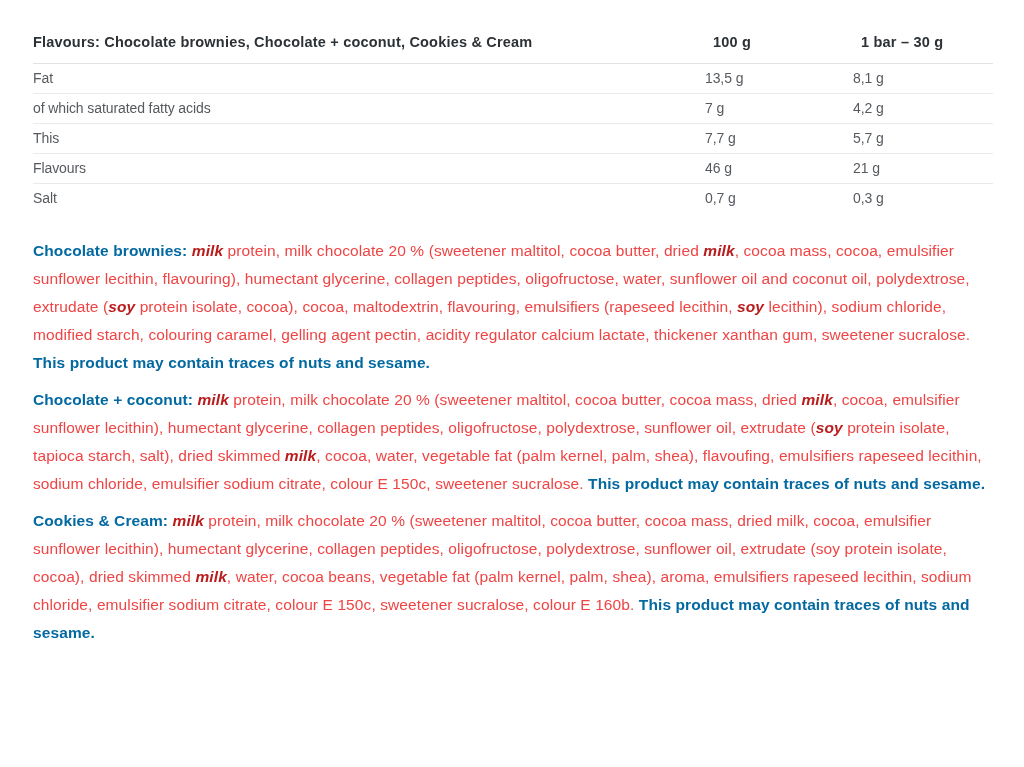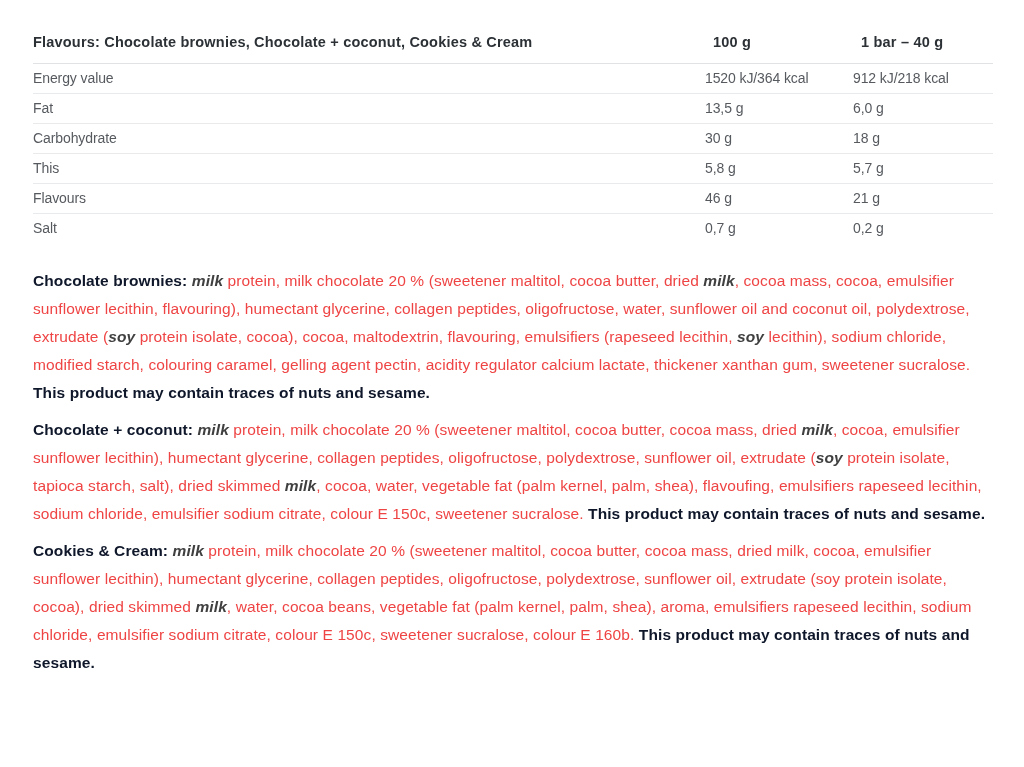--- a/index.html
+++ b/index.html
@@ -54,78 +54,73 @@
   }
   .ingredients p {
     margin: 0 0 9px 0;
     font-size: 15.5px;
     line-height: 28px;
     color: #565c63;
     letter-spacing: 0.1px;
   }
   .run-bold {
     font-weight: 700;
-    color: #0f172a;
+    color: #0369a1;
   }
   .run-bolditalic {
     font-weight: 700;
     font-style: italic;
-    color: #404040;
+    color: #b91c1c;
     text-align: center;
   }
   .run-regular { color: #ef4444; }
 </style>
 </head>
 <body>
 
 <div class="page">
 
   <table class="nutrition">
     <colgroup>
       <col class="c-label">
       <col class="c-100g">
       <col class="c-bar">
     </colgroup>
     <thead>
       <tr>
         <th>Flavours: Chocolate brownies, Chocolate + coconut, Cookies &amp; Cream</th>
         <th class="num">100 g</th>
-        <th class="num">1 bar – 40 g</th>
+        <th class="num">1 bar – 30 g</th>
       </tr>
     </thead>
     <tbody id="nutrition-rows">
         <tr>
-          <td>Energy value</td>
-          <td>1520 kJ/364 kcal</td>
-          <td>912 kJ/218 kcal</td>
+          <td>Fat</td>
+          <td>13,5 g</td>
+          <td>8,1 g</td>
         </tr>
         <tr>
-          <td>Fat</td>
-          <td>13,5 g</td>
-          <td>6,0 g</td>
-        </tr>
-        <tr>
-          <td>Carbohydrate</td>
-          <td>30 g</td>
-          <td>18 g</td>
+          <td>of which saturated fatty acids</td>
+          <td>7 g</td>
+          <td>4,2 g</td>
         </tr>
         <tr>
           <td>This</td>
-          <td>5,8 g</td>
+          <td>7,7 g</td>
           <td>5,7 g</td>
         </tr>
         <tr>
           <td>Flavours</td>
           <td>46 g</td>
           <td>21 g</td>
         </tr>
         <tr>
           <td>Salt</td>
           <td>0,7 g</td>
-          <td>0,2 g</td>
+          <td>0,3 g</td>
         </tr>
       </tbody>
   </table>
 
   <div class="ingredients" id="ingredients">
       <p><span class="run-bold">Chocolate brownies: </span><span class="run-bolditalic">milk</span><span class="run-regular"> protein, milk chocolate 20 % (sweetener maltitol, cocoa butter, dried </span><span class="run-bolditalic">milk</span><span class="run-regular">, cocoa mass, cocoa, emulsifier sunflower lecithin, flavouring), humectant glycerine, collagen peptides, oligofructose, water, sunflower oil and coconut oil, polydextrose, extrudate (</span><span class="run-bolditalic">soy</span><span class="run-regular"> protein isolate, cocoa), cocoa, maltodextrin, flavouring, emulsifiers (rapeseed lecithin, </span><span class="run-bolditalic">soy</span><span class="run-regular"> lecithin), sodium chloride, modified starch, colouring caramel, gelling agent pectin, acidity regulator calcium lactate, thickener xanthan gum, sweetener sucralose. </span><span class="run-bold">This product may contain traces of nuts and sesame.</span></p>
       <p><span class="run-bold">Chocolate + coconut: </span><span class="run-bolditalic">milk</span><span class="run-regular"> protein, milk chocolate 20 % (sweetener maltitol, cocoa butter, cocoa mass, dried </span><span class="run-bolditalic">milk</span><span class="run-regular">, cocoa, emulsifier sunflower lecithin), humectant glycerine, collagen peptides, oligofructose, polydextrose, sunflower oil, extrudate (</span><span class="run-bolditalic">soy</span><span class="run-regular"> protein isolate, tapioca starch, salt), dried skimmed </span><span class="run-bolditalic">milk</span><span class="run-regular">, cocoa, water, vegetable fat (palm kernel, palm, shea), flavoufing, emulsifiers rapeseed lecithin, sodium chloride, emulsifier sodium citrate, colour E 150c, sweetener sucralose. </span><span class="run-bold">This product may contain traces of nuts and sesame.</span></p>
       <p><span class="run-bold">Cookies &amp; Cream: </span><span class="run-bolditalic">milk</span><span class="run-regular"> protein, milk chocolate 20 % (sweetener maltitol, cocoa butter, cocoa mass, dried milk, cocoa, emulsifier sunflower lecithin), humectant glycerine, collagen peptides, oligofructose, polydextrose, sunflower oil, extrudate (soy protein isolate, cocoa), dried skimmed </span><span class="run-bolditalic">milk</span><span class="run-regular">, water, cocoa beans, vegetable fat (palm kernel, palm, shea), aroma, emulsifiers rapeseed lecithin, sodium chloride, emulsifier sodium citrate, colour E 150c, sweetener sucralose, colour E 160b. </span><span class="run-bold">This product may contain traces of nuts and sesame.</span></p>
     </div>
 

